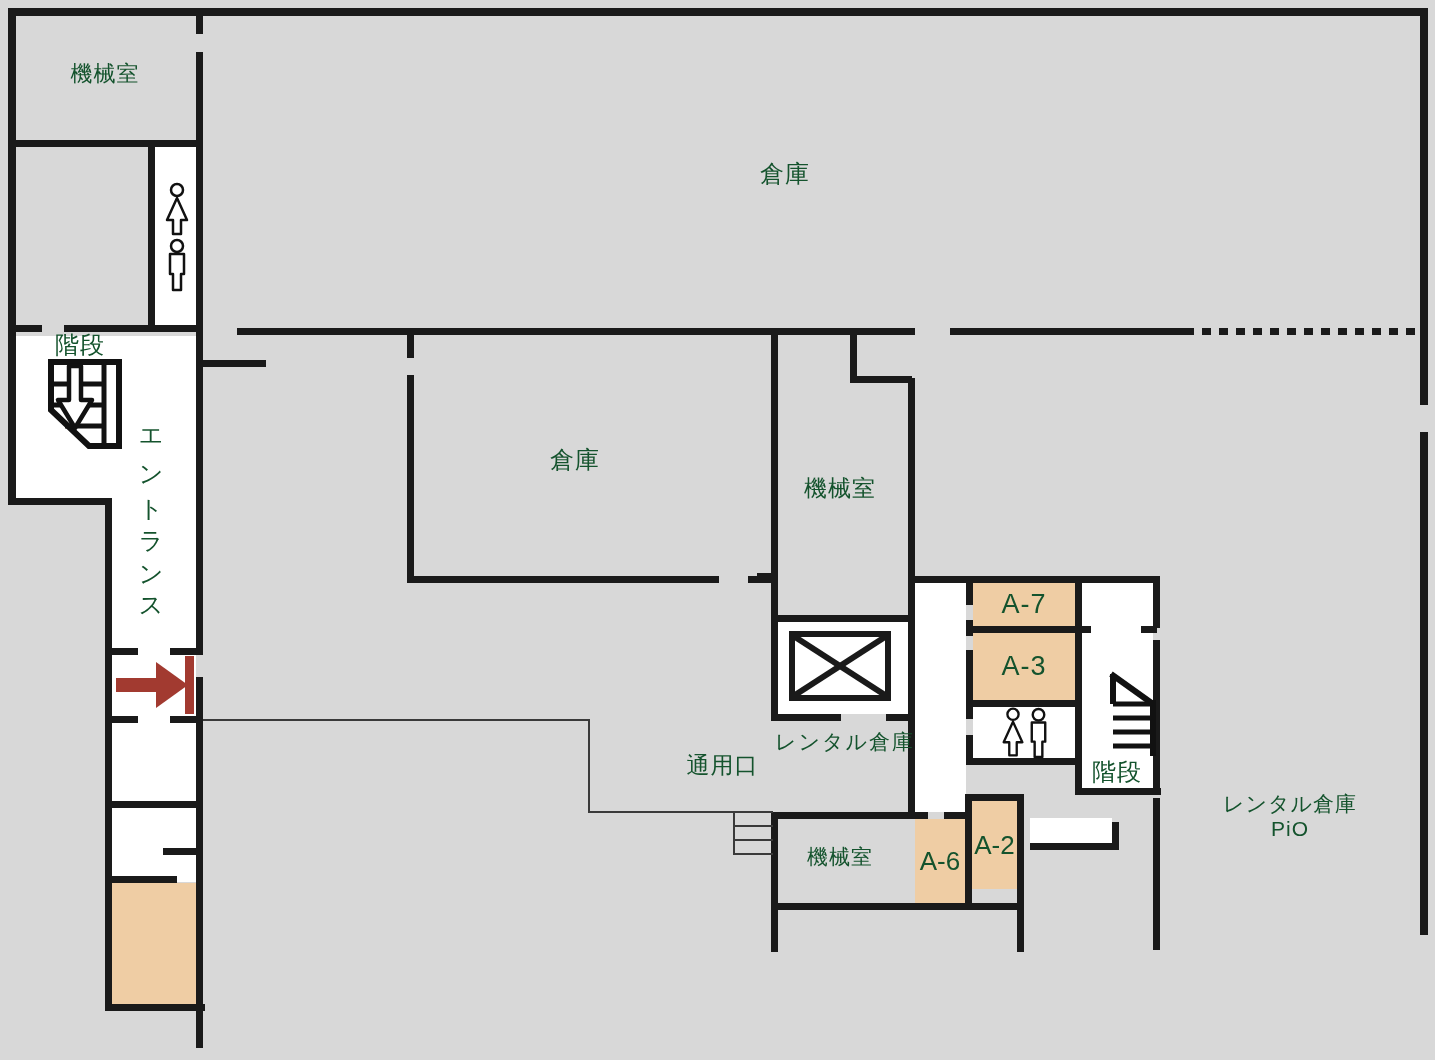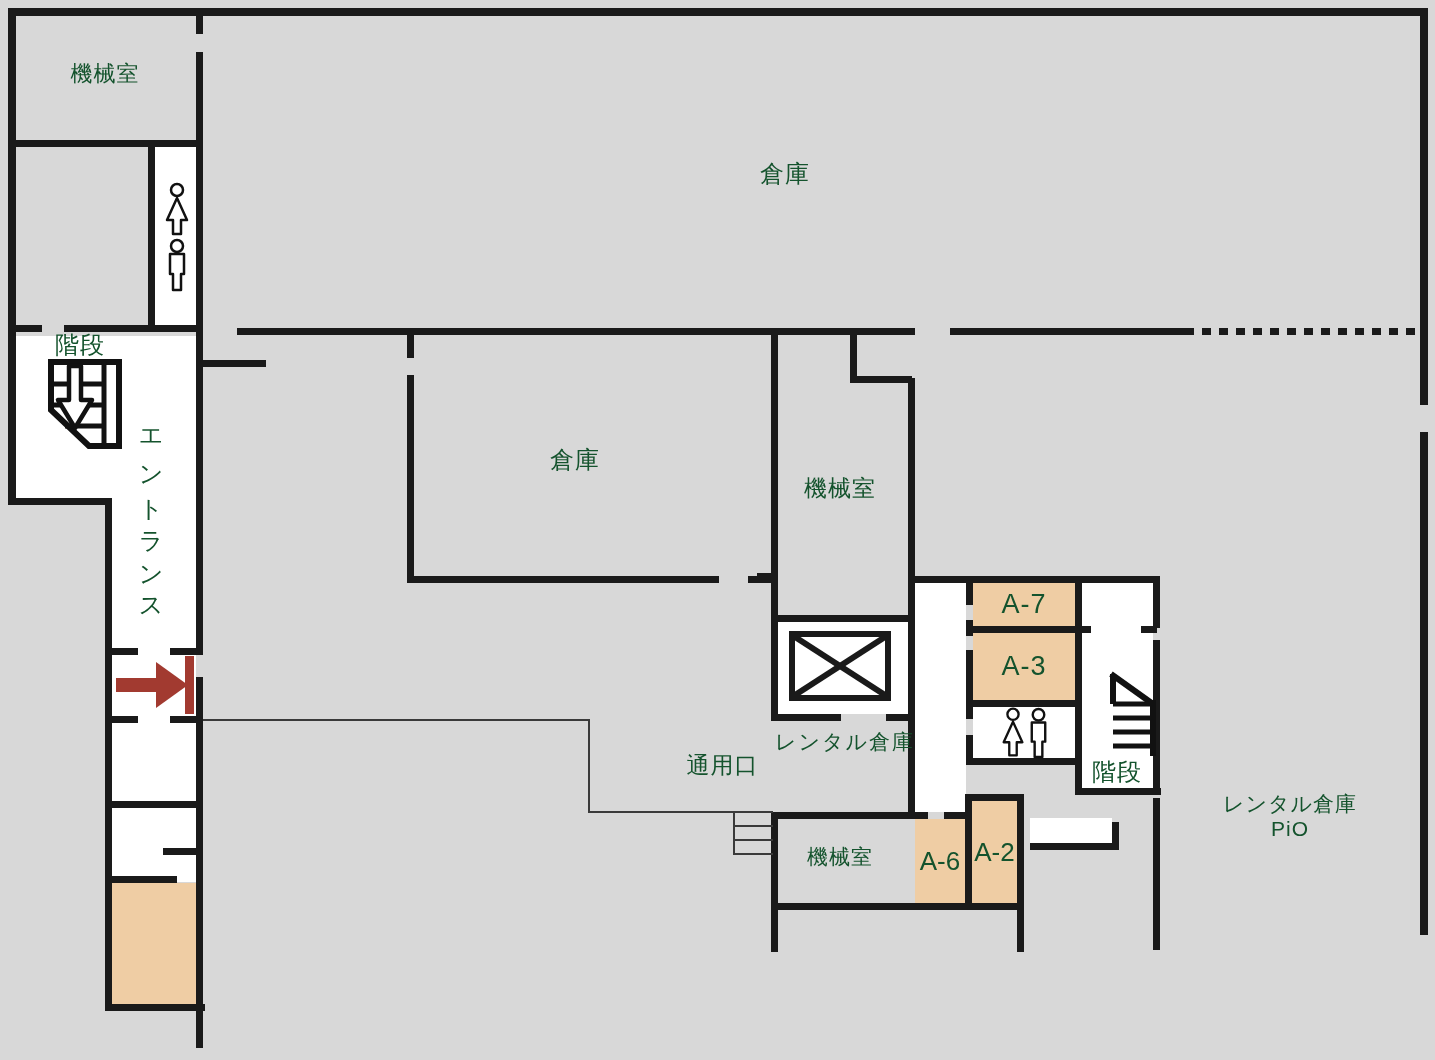--- a/index.html
+++ b/index.html
@@ -30,21 +30,21 @@
 </style>
 </head>
 <body>
 
 <div id="plan" style="--bg: #d8d8d8; --wall: #1a1a1a; --fill: #efcda4; --arrow: #a23a30;">
 
   <div class="room" style="left:112px;top:883px;width:84px;height:121px;"></div>
   <div class="room label" style="left:973px;top:583px;width:102px;height:43px;font-size:27px;">A-7</div>
   <div class="room label" style="left:973px;top:633px;width:102px;height:67px;font-size:27px;">A-3</div>
   <div class="room label" style="left:915px;top:819px;width:50px;height:84px;font-size:26px;letter-spacing:0;">A-6</div>
-  <div class="room label" style="left:972px;top:801px;width:45px;height:102px;font-size:26px;letter-spacing:0;">A-2</div>
+  <div class="room label" style="left:972px;top:801px;width:45px;height:88px;font-size:26px;letter-spacing:0;">A-2</div>
 
   <div class="elev-box" style="left:789px;top:631px;width:102px;height:70px;">
     <svg width="90" height="58" viewBox="0 0 90 58">
       <line x1="0" y1="0" x2="90" y2="58" stroke="#1a1a1a" stroke-width="6"></line>
       <line x1="90" y1="0" x2="0" y2="58" stroke="#1a1a1a" stroke-width="6"></line>
     </svg>
   </div>
 
   <svg class="icon" style="left:161px;top:182px;" width="32" height="54" viewBox="0 0 30 54">
     <circle cx="15" cy="8" r="6" fill="#fff" stroke="#111" stroke-width="2.5"></circle>

